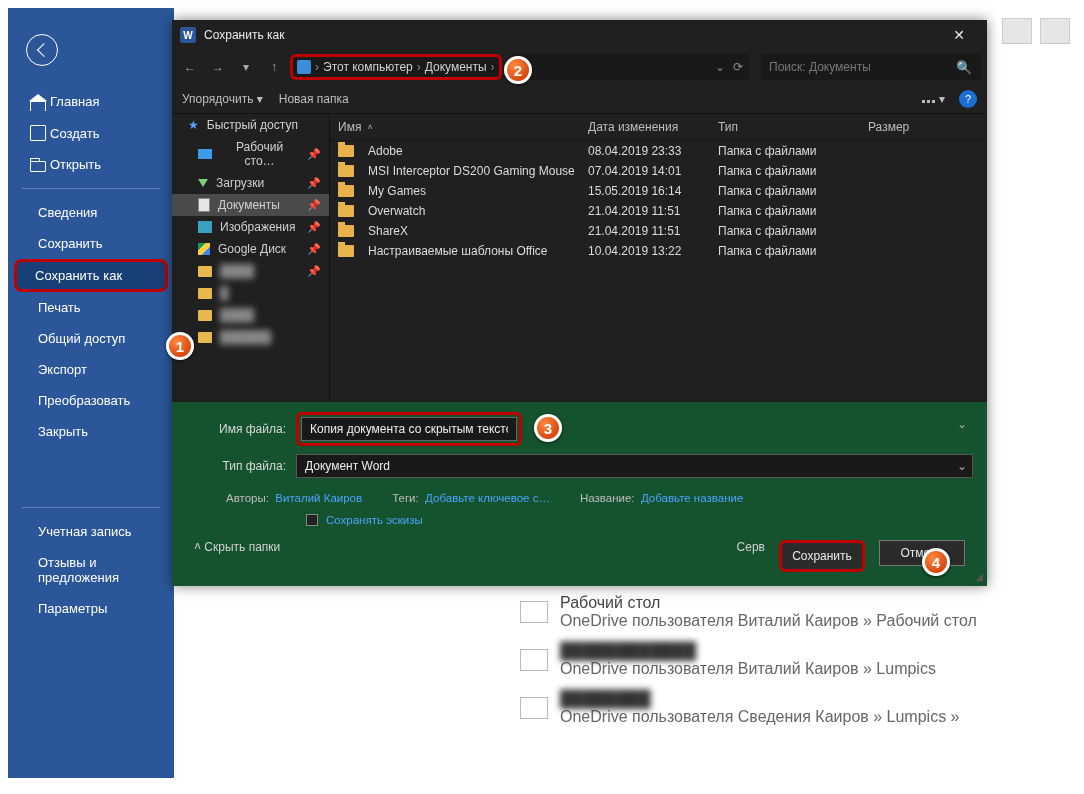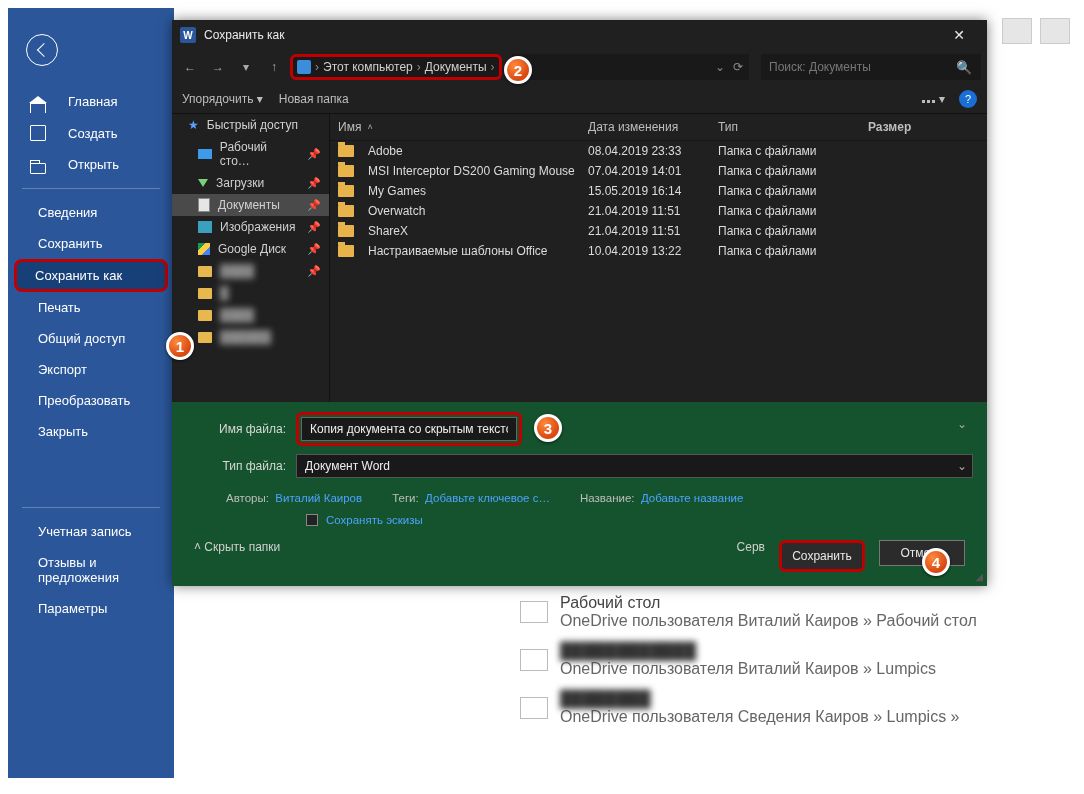--- a/index.html
+++ b/index.html
@@ -3,21 +3,21 @@
 <meta charset="utf-8">
 <style>
   * { box-sizing: border-box; margin: 0; padding: 0; font-family: 'Segoe UI', Tahoma, sans-serif; }
   body { width: 1084px; height: 794px; background: #fff; position: relative; overflow: hidden; }
 
   
   .word-panel { position: absolute; left: 8px; top: 8px; width: 166px; height: 770px; background: #2B579A; color: #fff; font-size: 13px; padding-top: 14px; }
   .back-circle { width: 32px; height: 32px; border: 1.5px solid #fff; border-radius: 50%; display:flex; align-items:center; justify-content:center; margin: 12px 0 20px 18px; cursor:pointer; }
   .back-circle::before { content:''; width:9px; height:9px; border-left:1.5px solid #fff; border-bottom:1.5px solid #fff; transform: rotate(45deg); margin-left:3px; }
   .menu { display:flex; flex-direction:column; }
-  .menu-item { padding: 8px 14px 8px 22px; display:flex; align-items:flex-end; gap:22px; cursor:pointer; }
+  .menu-item { padding: 8px 14px 8px 22px; display:flex; align-items:center; gap:4px; cursor:pointer; }
   .menu-item.plain { padding-left: 30px; }
   .menu-sep { height: 1px; background: rgba(255,255,255,.25); margin: 8px 14px; }
   .menu-item.selected { background: #184078; }
   .menu-item.highlighted { border: 3px solid #c00000; border-radius: 8px; margin: 0 6px; padding: 6px 10px 6px 18px; }
   .mi-icon { width:16px; height:16px; flex:0 0 16px; }
   .icon-home { border:1.5px solid #fff; border-bottom:none; height:10px; position:relative; top:4px; }
   .icon-home::before{ content:''; position:absolute; top:-8px; left:-2px; width:0;height:0; border-left:9px solid transparent; border-right:9px solid transparent; border-bottom:7px solid #fff;}
   .icon-doc { border:1.5px solid #fff; border-radius:1px; }
   .icon-folder { width:16px;height:11px;border:1.5px solid #fff; border-radius:1px; position:relative; top:2px;}
   .icon-folder::before{content:'';position:absolute;top:-4px;left:-1.5px;width:8px;height:3px;border:1.5px solid #fff;border-bottom:none;}
@@ -37,37 +37,37 @@
   .search-ico{ font-size:13px; color:#888; margin-left:auto;}
   .dlg-toolbar { height:30px; display:flex; align-items:center; padding:0 10px; gap:16px; color:#bdbdbd; border-bottom:1px solid #111;}
   .dlg-toolbar .right { margin-left:auto; display:flex; align-items:center; gap:14px; }
   .view-dots span{ display:inline-block; width:3px;height:3px;background:#bbb; margin:0 1px;}
   .help-q { width:18px;height:18px;border-radius:50%;background:#1a6fd6;color:#fff;display:flex;align-items:center;justify-content:center;font-size:11px;}
 
   .dlg-body { display:flex; height:288px; }
   .tree { width:158px; background:#202020; border-right:1px solid #111; overflow:hidden; }
   .tree-item { display:flex; align-items:center; gap:8px; padding:4px 8px 4px 16px; color:#d0d0d0; cursor:pointer;}
   .tree-item .pin { margin-left:auto; color:#888; font-size:11px;}
-  .tree-item.sub { padding-left:26px; }
+  .tree-item.sub { padding-left:26px;text-align:center; }
   .tree-item.selected { background:#4a4a4a; }
   .ti-star{ color:#5aa0ff; }
   .ti-bluebox{ width:14px;height:10px;background:#3d9be9; }
   .ti-down{ width:0;height:0;border-left:5px solid transparent;border-right:5px solid transparent;border-top:8px solid #7bd07b;}
   .ti-doc{ width:12px;height:14px;background:#e6e6e6;border:1px solid #888;}
   .ti-img{ width:14px;height:12px;background:#3aa0bd;}
   .ti-gd{ width:12px;height:12px; background:linear-gradient(135deg,#0f9d58 33%,#ffcd40 33% 66%,#4285f4 66%); }
   .ti-fold{ width:14px;height:11px;background:#e6b84e;border-radius:1px;}
   .blur { filter: blur(3px); color:#888; }
 
   .filegrid { flex:1; background:#202020; }
   .fg-head { display:flex; color:#bdbdbd; font-size:12px; padding:6px 8px; border-bottom:1px solid #161616;}
   .col-name{ flex:0 0 250px; display:flex; align-items:center; gap:6px;}
   .col-date{ flex:0 0 130px;}
   .col-type{ flex:0 0 150px;}
-  .col-size{ flex:1;font-weight:bold;}
+  .col-size{ flex:1;}
   .sort-caret{ font-size:9px; color:#aaa;}
   .fg-row { display:flex; padding:3px 8px; align-items:flex-end; color:#dcdcdc; font-size:12px;}
   .folder-ico{ width:16px;height:12px;background:#e8b34a;border-radius:1px; margin-right:8px; position:relative;}
   .folder-ico::before{content:'';position:absolute;top:-3px;left:0;width:7px;height:3px;background:#e8b34a;}
 
   .dlg-bottom { background:#14532d; padding:10px 14px 10px 14px; }
   .form-row { display:flex; align-items:center; margin-bottom:8px; }
   .form-label { width:110px; text-align:right; padding-right:10px; color:#d8d8d8;}
   .form-input-wrap { flex:1; position:relative; }
   .form-input { width:100%; height:24px; background:#191919; border:1px solid #555; color:#eee; padding:0 8px; font-size:12px;}

